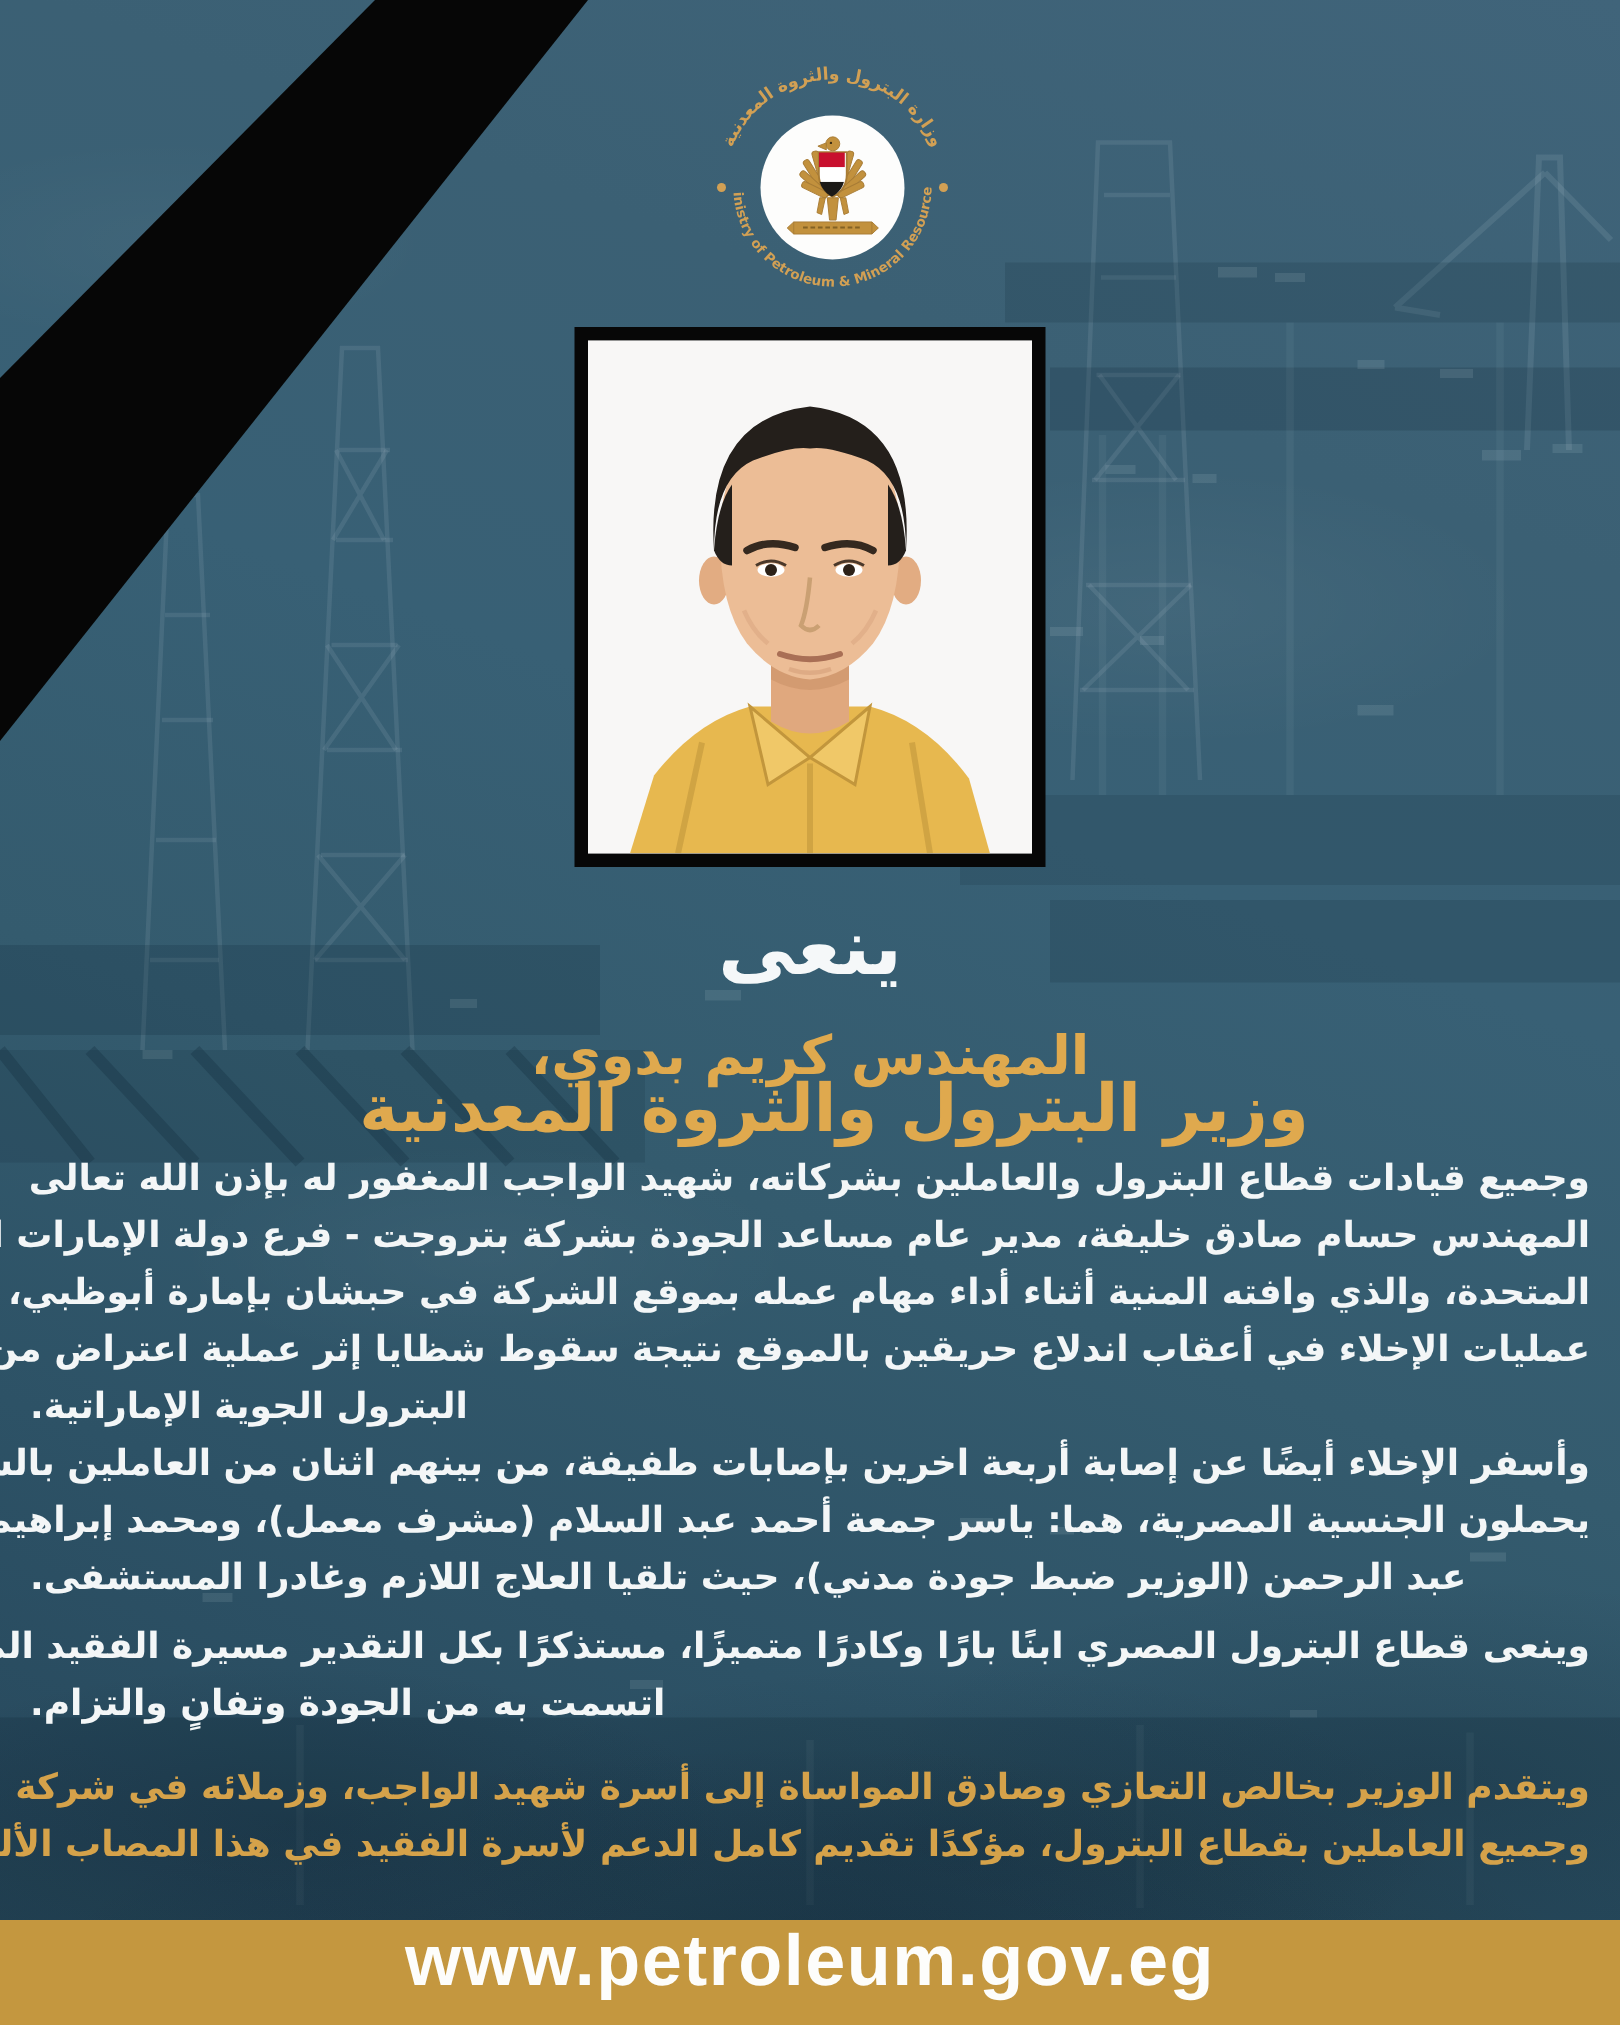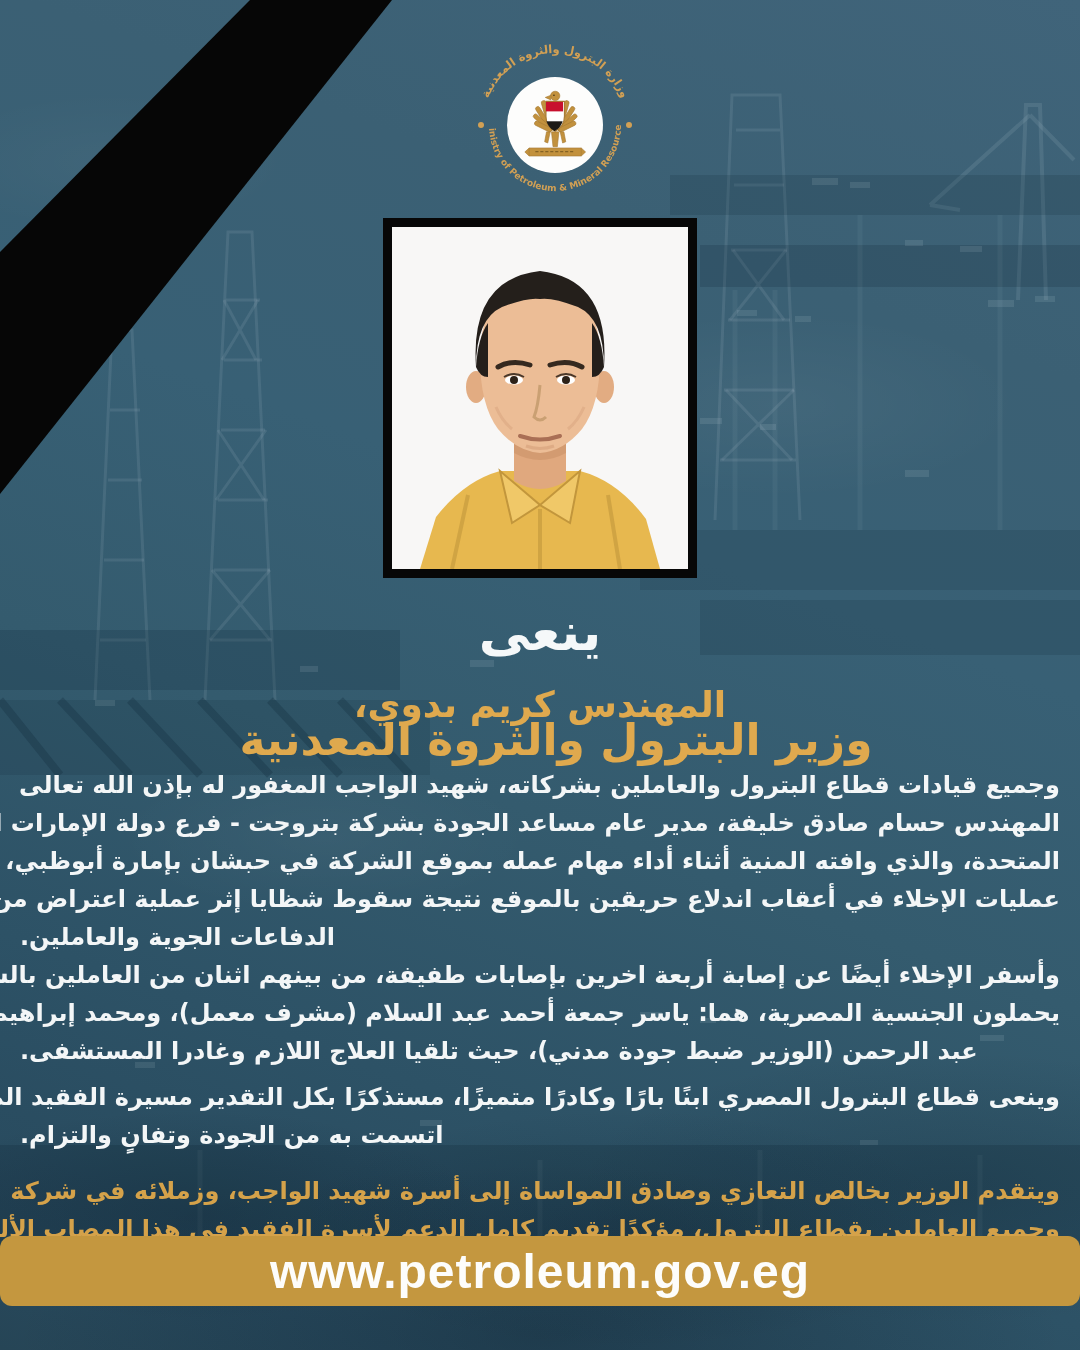--- a/index.html
+++ b/index.html
@@ -38,22 +38,22 @@
   .h-name{top:684px;font-size:36px;color:#dfa94e;}
   .h-title{top:714px;font-size:44px;color:#dfa94e;padding-left:16px;}
   .para{
     position:absolute;left:20px;width:1040px;text-align:left;direction:rtl;
     font-weight:bold;font-size:24px;line-height:38px;color:#f3f6f7;
   }
   .para div{white-space:nowrap;}
   .para.gold{color:#d5a24a;}
   .p1{top:766px;} .p2{top:956px;} .p3{top:1078px;} .p4{top:1172px;}
   .banner{
-    position:absolute;left:0;top:1236px;width:1080px;height:70px;
-    background:#c4973f;display:flex;align-items:center;justify-content:center;border-radius:12px;
+    position:absolute;left:0;top:1280px;width:1080px;height:70px;
+    background:#c4973f;display:flex;align-items:flex-start;justify-content:center;
   }
   .banner-text{
     color:#fdfdfb;font-weight:bold;font-size:48px;letter-spacing:1px;
     font-family:"Liberation Sans","DejaVu Sans",sans-serif;
   }
 </style>
 </head>
 <body>
 
 <div class="poster">
@@ -212,21 +212,21 @@
 
   <div class="heading h-mourns">ينعى</div>
   <div class="heading h-name">المهندس كريم بدوي،</div>
   <div class="heading h-title">وزير البترول والثروة المعدنية</div>
 
   <div class="para p1">
     <div>وجميع قيادات قطاع البترول والعاملين بشركاته، شهيد الواجب المغفور له بإذن الله تعالى</div>
     <div>المهندس حسام صادق خليفة، مدير عام مساعد الجودة بشركة بتروجت - فرع دولة الإمارات العربية</div>
     <div>المتحدة، والذي وافته المنية أثناء أداء مهام عمله بموقع الشركة في حبشان بإمارة أبوظبي، خلال</div>
     <div>عمليات الإخلاء في أعقاب اندلاع حريقين بالموقع نتيجة سقوط شظايا إثر عملية اعتراض من قبل</div>
-    <div>الدفاعات الجوية والعاملين.</div>
+    <div>البترول الجوية الإماراتية.</div>
   </div>
   <div class="para p2">
     <div>وأسفر الإخلاء أيضًا عن إصابة أربعة اخرين بإصابات طفيفة، من بينهم اثنان من العاملين بالشركة</div>
     <div>يحملون الجنسية المصرية، هما: ياسر جمعة أحمد عبد السلام (مشرف معمل)، ومحمد إبراهيم علي</div>
     <div>عبد الرحمن (الوزير ضبط جودة مدني)، حيث تلقيا العلاج اللازم وغادرا المستشفى.</div>
   </div>
   <div class="para p3">
     <div>وينعى قطاع البترول المصري ابنًا بارًا وكادرًا متميزًا، مستذكرًا بكل التقدير مسيرة الفقيد المهنية، وما</div>
     <div>اتسمت به من الجودة وتفانٍ والتزام.</div>
   </div>

